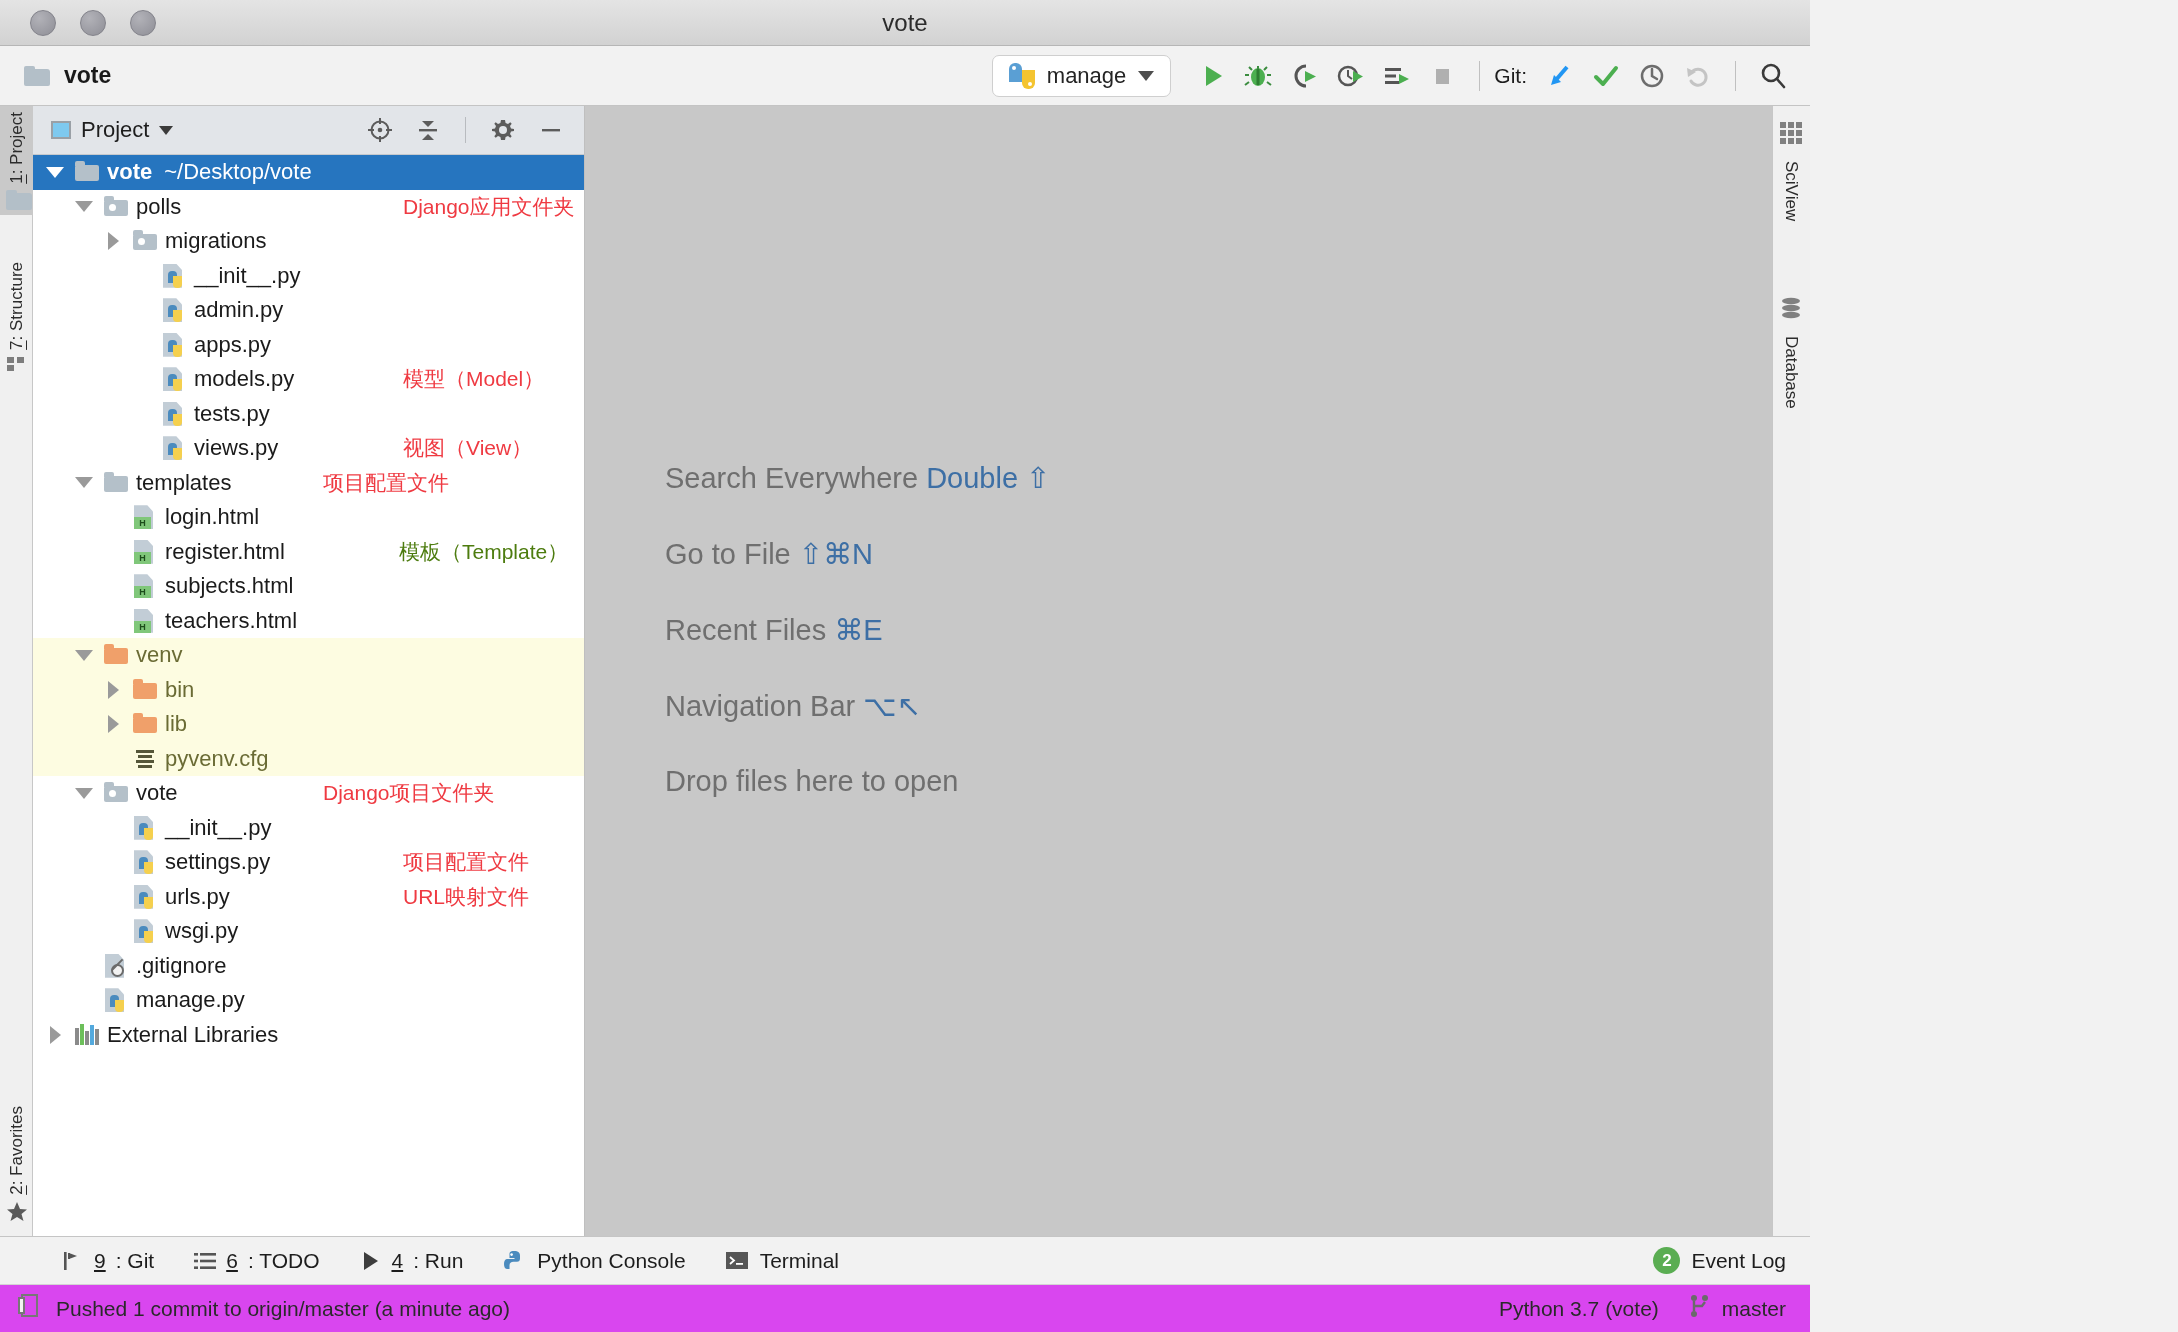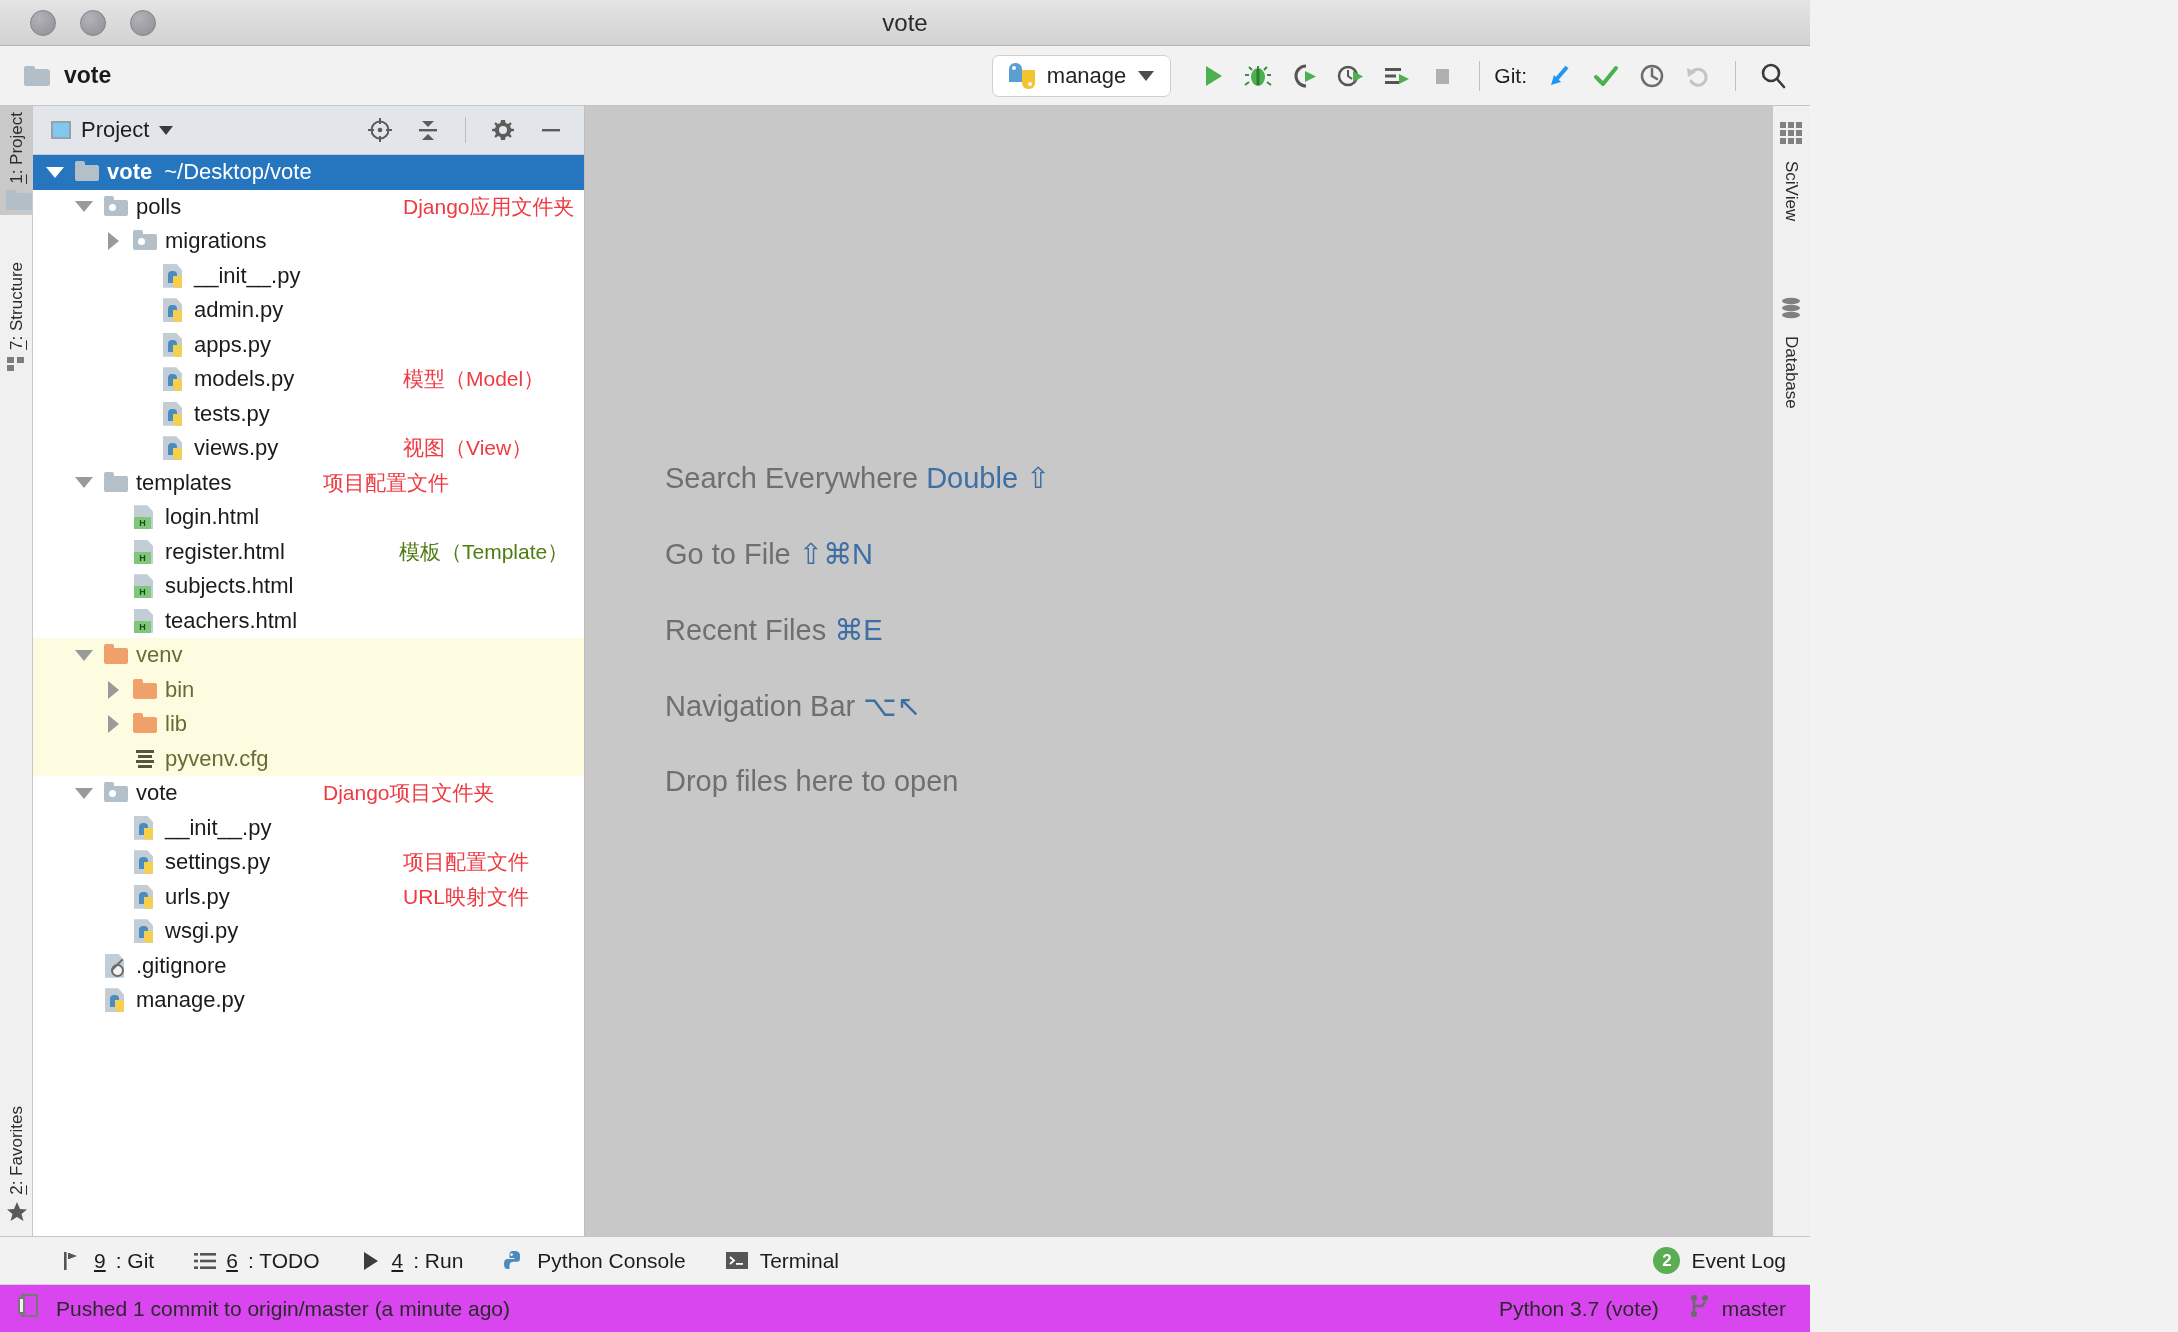--- a/index.html
+++ b/index.html
@@ -630,20 +630,35 @@
             <div style="width: 41px; flex: 0 0 auto;"></div>
             <div class="tw"></div>
             <div style="width: 9px; flex: 0 0 auto;"></div>
             <div class="ico f-py">
               <div class="pg"></div>
               <div class="pb"></div>
               <div class="py2"></div>
             </div>
             <span class="lbl">manage.py</span>
           </div>
+          <div class="row">
+            <div style="width: 12px; flex: 0 0 auto;"></div>
+            <div class="tw">
+              <div class="tri-r"></div>
+            </div>
+            <div style="width: 9px; flex: 0 0 auto;"></div>
+            <div class="ico f-lib">
+              <div class="bar b1"></div>
+              <div class="bar b2"></div>
+              <div class="bar b3"></div>
+              <div class="bar b4"></div>
+              <div class="bar b5"></div>
+            </div>
+            <span class="lbl">External Libraries</span>
+          </div>
         </div>
     </div>
 
     <div class="editor">
       <div class="hints" id="hints">
           <div class="hint"><span>Search Everywhere </span><span class="key" style="color: rgb(61, 111, 165);">Double ⇧</span></div>
           <div class="hint"><span>Go to File </span><span class="key" style="color: rgb(61, 111, 165);">⇧⌘N</span></div>
           <div class="hint"><span>Recent Files </span><span class="key" style="color: rgb(61, 111, 165);">⌘E</span></div>
           <div class="hint"><span>Navigation Bar </span><span class="key" style="color: rgb(61, 111, 165);">⌥↖</span></div>
           <div class="hint last"><span>Drop files here to open</span></div>

